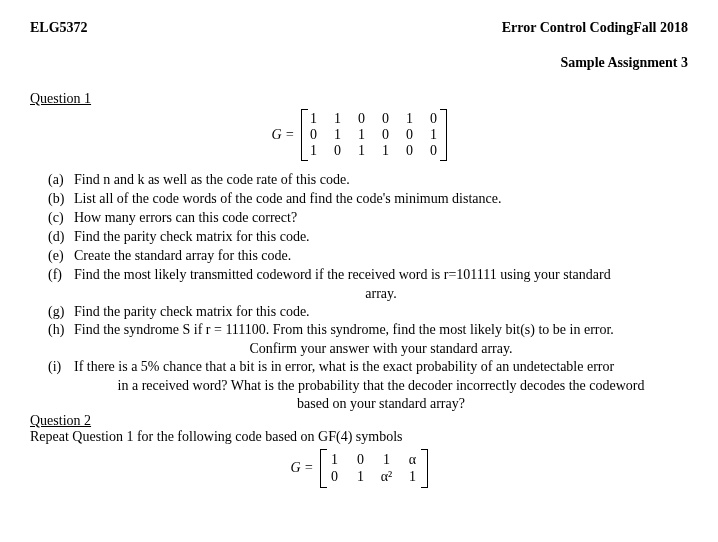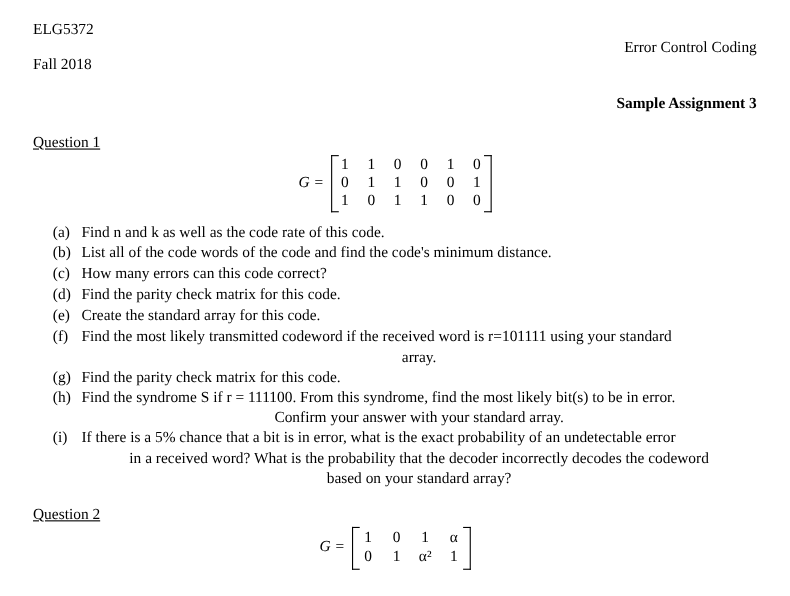--- a/index.html
+++ b/index.html
@@ -12,23 +12,22 @@
     width: 718px;
     height: 542px;
     overflow: hidden;
   }
   .page {
     padding: 20px 30px;
   }
   .header-row {
     display: flex;
     justify-content: space-between;
-    font-weight: normal;
+    font-weight: bold;
     margin-bottom: 18px;
-    flex-direction: column;
   }
   .header-center { text-align: right; flex: 1; }
   .title-block { text-align: right; font-weight: bold; margin-bottom: 18px; line-height: 1.35; }
   .q-head { font-weight: normal; text-decoration: underline; }
   .q-intro { margin-bottom: 4px; }
   .matrix-wrap {
     display: flex;
     justify-content: center;
     align-items: center;
     margin: 2px 0 10px 0;
@@ -51,21 +50,21 @@
   }
   .matrix::before { left: 0; border-left: 1.2px solid #000; }
   .matrix::after { right: 0; border-right: 1.2px solid #000; }
   .mrow { display: flex; gap: 14px; line-height: 1.15; font-style: normal; }
   .mrow span { width: 10px; text-align: center; }
   .parts { margin: 6px 0 0 18px; }
   .part { display: flex; margin-bottom: 1px; line-height: 1.28; }
   .part-label { width: 26px; flex-shrink: 0; }
   .part-text { flex: 1; }
   .part-cont { margin-left: 26px; line-height: 1.28; text-align: center; }
-  .q2-block { margin-top: 16px; }
+  .q2-block { }
   .mcell { text-align: center; min-width: 14px; display:inline-block; font-style: normal;}
   .mrow2 { display:flex; gap: 12px; line-height:1.25; }
 </style>
 </head>
 <body>
 
 <div class="page">
 
   <div class="header-row">
     <div>ELG5372</div>
@@ -151,20 +150,21 @@
           <div class="part-label">(i)</div>
           <div class="part-text">If there is a 5% chance that a bit is in error, what is the exact probability of an undetectable error</div>
         </div>
       <div class="part-cont">in a received word?  What is the probability that the decoder incorrectly decodes the codeword</div>
       <div class="part-cont">based on your standard array?</div>
     </div>
   </div>
 
   <div class="q2-block">
     <div class="q-head">Question 2</div>
+    <div class="q-intro">Repeat Question 1 for the following code based on GF(4) symbols</div>
     <div class="matrix-wrap">
       <div class="matrix-eq">
         <span style="font-style:italic;">G =</span>
         <div class="matrix">
           <div class="mrow2">
             <span class="mcell">1</span>
             <span class="mcell">0</span>
             <span class="mcell">1</span>
             <span class="mcell">α</span>
           </div>

